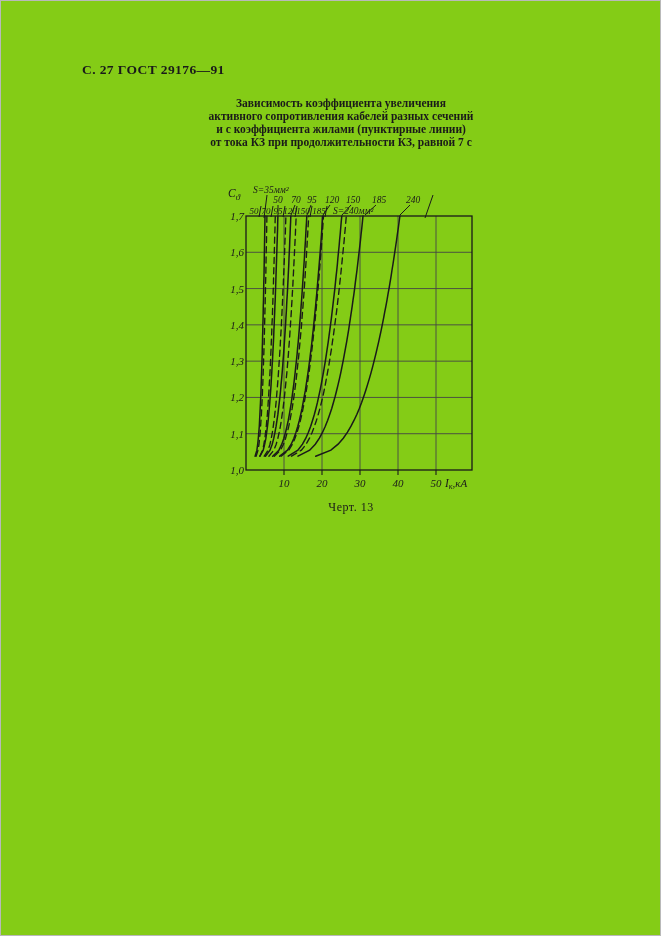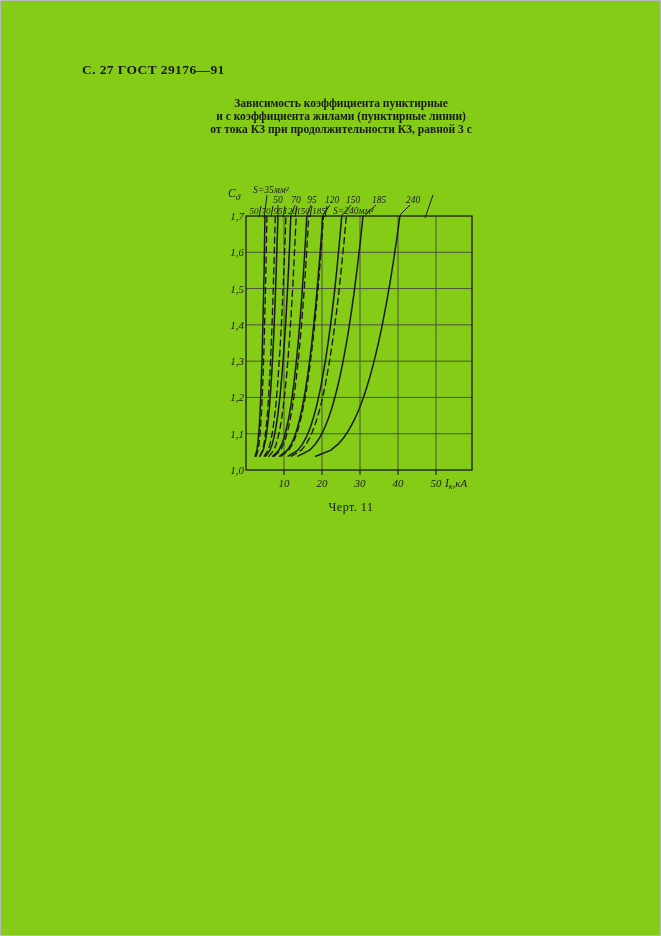--- a/index.html
+++ b/index.html
@@ -29,23 +29,24 @@
   svg text{fill:#1a1a1a;}
 </style>
 </head>
 <body>
 
 <div class="page">
 
   <div class="header">С. 27 ГОСТ 29176—91</div>
 
   <div class="title">
-    <div>Зависимость коэффициента пунктирные</div>
+    <div>Зависимость коэффициента увеличения</div>
+    <div>активного сопротивления кабелей разных сечений</div>
     <div>и с коэффициента жилами (пунктирные линии)</div>
-    <div>от тока КЗ при продолжительности КЗ, равной 3 с</div>
+    <div>от тока КЗ при продолжительности КЗ, равной 7 с</div>
   </div>
 
   <svg class="chart" width="270" height="335" viewBox="0 0 270 335">
     <defs>
       <clipPath id="plotClip">
           <rect x="25" y="36" width="226" height="255"></rect>
         </clipPath>
     </defs>
     <g>
         <line x1="63" y1="37" x2="63" y2="291" stroke="#454545" stroke-width="0.9"></line>
@@ -129,15 +130,15 @@
         <line x1="40" y1="27" x2="38" y2="38" stroke="#1a1a1a" stroke-width="1"></line>
         <line x1="52" y1="27" x2="50" y2="38" stroke="#1a1a1a" stroke-width="1"></line>
         <line x1="64" y1="27" x2="62" y2="38" stroke="#1a1a1a" stroke-width="1"></line>
         <line x1="76" y1="27" x2="74" y2="38" stroke="#1a1a1a" stroke-width="1"></line>
         <line x1="91" y1="27" x2="89" y2="38" stroke="#1a1a1a" stroke-width="1"></line>
         <line x1="106" y1="27" x2="104" y2="38" stroke="#1a1a1a" stroke-width="1"></line>
         <line x1="204" y1="39" x2="212" y2="16" stroke="#1a1a1a" stroke-width="1"></line>
       </g>
   </svg>
 
-  <div class="caption">Черт. 11</div>
+  <div class="caption">Черт. 13</div>
 
 </div>
 
 </body></html>

